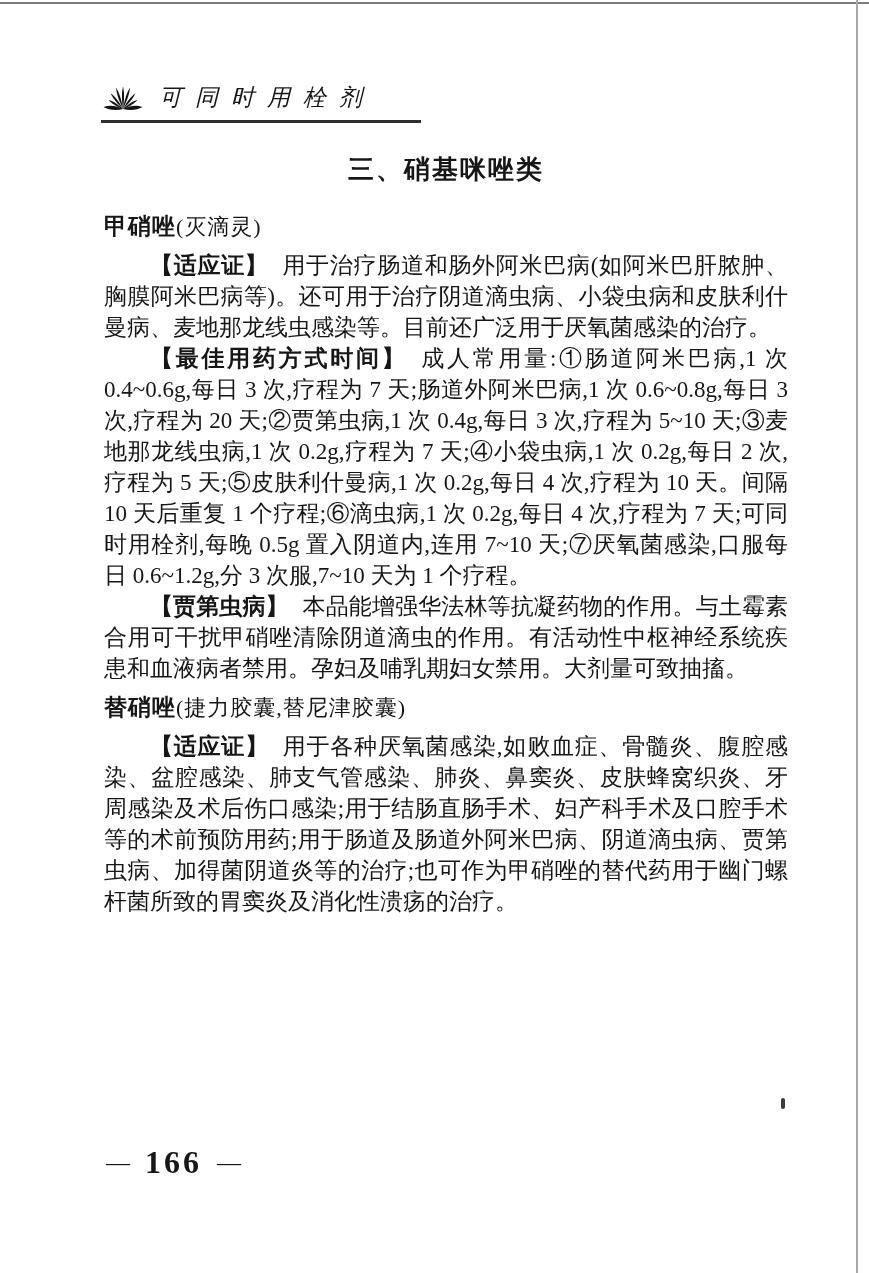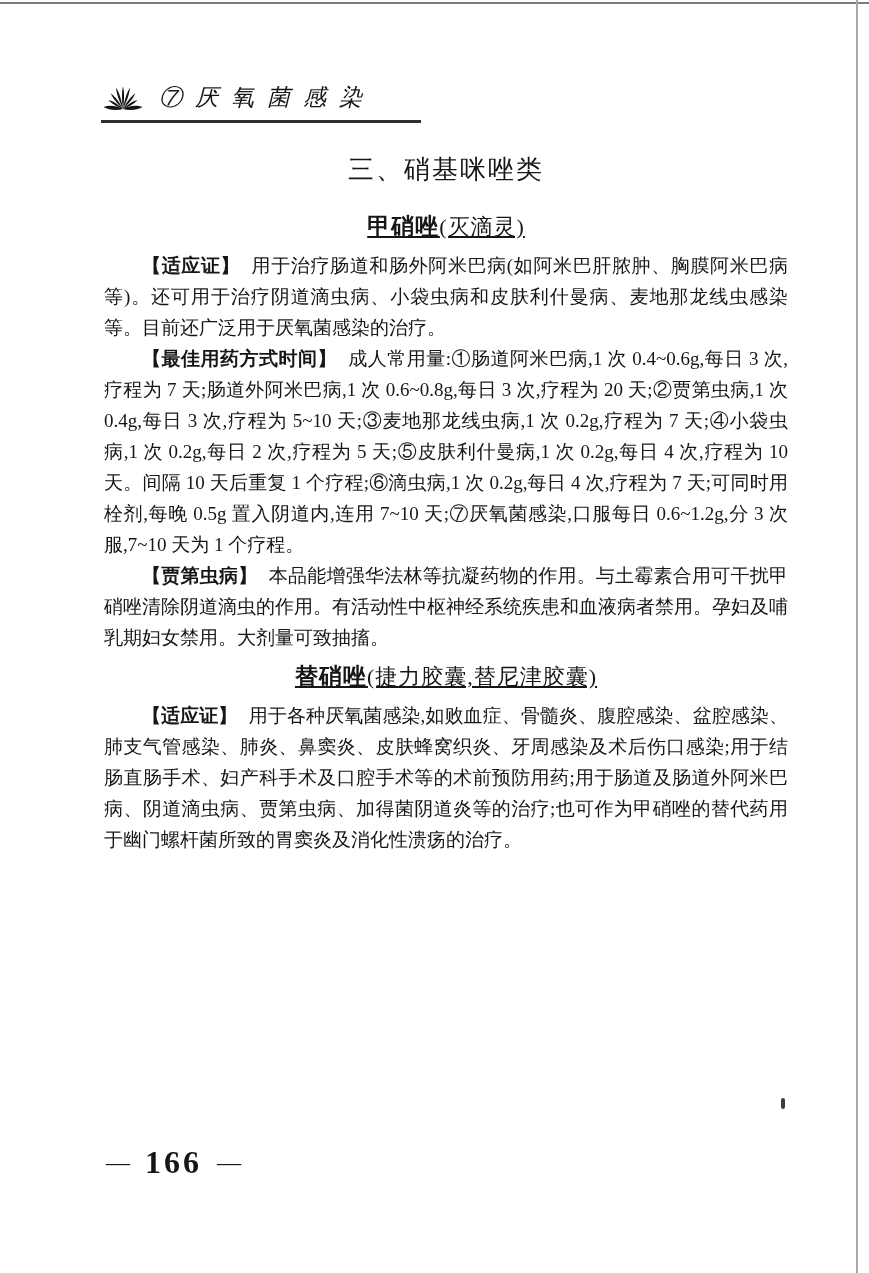--- a/index.html
+++ b/index.html
@@ -33,44 +33,43 @@
     white-space:nowrap;
   }
 
   
   .content{position:absolute;top:138px;left:104px;width:684px;}
 
   .chapter{
     margin:14px 0 0 0;
     text-align:center;
     font-family:"Liberation Sans","DejaVu Sans",sans-serif;
-    font-weight:normal;
+    font-weight:bold;
     font-size:26px;
     letter-spacing:2px;
   }
   .drug{
     margin:24px 0 0 0;
-    text-align:center;
+    text-align:left;
     font-size:23px;
     letter-spacing:1px;
-    text-decoration:underline;
   }
   .drug-name{
     font-family:"Liberation Sans","DejaVu Sans",sans-serif;
     font-weight:bold;
   }
   .drug-alias{
     font-family:"Liberation Serif","DejaVu Serif",serif;
     font-weight:normal;
     font-size:22px;
   }
   .para{
     margin:0;
     text-indent:2em;
-    font-size:19px;
+    font-size:23px;
     line-height:31px;
     text-align:justify;
   }
   .para.first{margin-top:8px;}
   .label{
     font-family:"Liberation Sans","DejaVu Sans",sans-serif;
     font-weight:bold;
     margin-right:0.6em;
   }
   .label:empty{margin-right:0;}
@@ -103,21 +102,21 @@
           <path d="M20 25 C18.6 15 18.6 8 20 2.5 C21.4 8 21.4 15 20 25 Z" transform="rotate(18 20 25)"></path>
           <path d="M20 25 C18.6 16 18.6 10 20 5 C21.4 10 21.4 16 20 25 Z" transform="rotate(-38 20 25)"></path>
           <path d="M20 25 C18.6 16 18.6 10 20 5 C21.4 10 21.4 16 20 25 Z" transform="rotate(38 20 25)"></path>
           <path d="M20 25 C18.6 17 18.6 12 20 8 C21.4 12 21.4 17 20 25 Z" transform="rotate(-58 20 25)"></path>
           <path d="M20 25 C18.6 17 18.6 12 20 8 C21.4 12 21.4 17 20 25 Z" transform="rotate(58 20 25)"></path>
           <path d="M20 25 C14 26.5 6 26.5 0.5 23 C7 20.5 15 22 20 25 Z"></path>
           <path d="M20 25 C26 26.5 34 26.5 39.5 23 C33 20.5 25 22 20 25 Z"></path>
         </g>
       </svg>
     </span>
-    <span class="book-title">⑦厌氧菌感染</span>
+    <span class="book-title">可同时用栓剂</span>
   </div>
 
   <div class="content">
 
     <h1 class="chapter">三、硝基咪唑类</h1>
 
     <section class="sec1">
       <h2 class="drug"><span class="drug-name">甲硝唑</span><span class="drug-alias">(灭滴灵)</span></h2>
 
       <p class="para first"><span class="label">【适应证】</span><span>用于治疗肠道和肠外阿米巴病(如阿米巴肝脓肿、胸膜阿米巴病等)。还可用于治疗阴道滴虫病、小袋虫病和皮肤利什曼病、麦地那龙线虫感染等。目前还广泛用于厌氧菌感染的治疗。</span></p>

